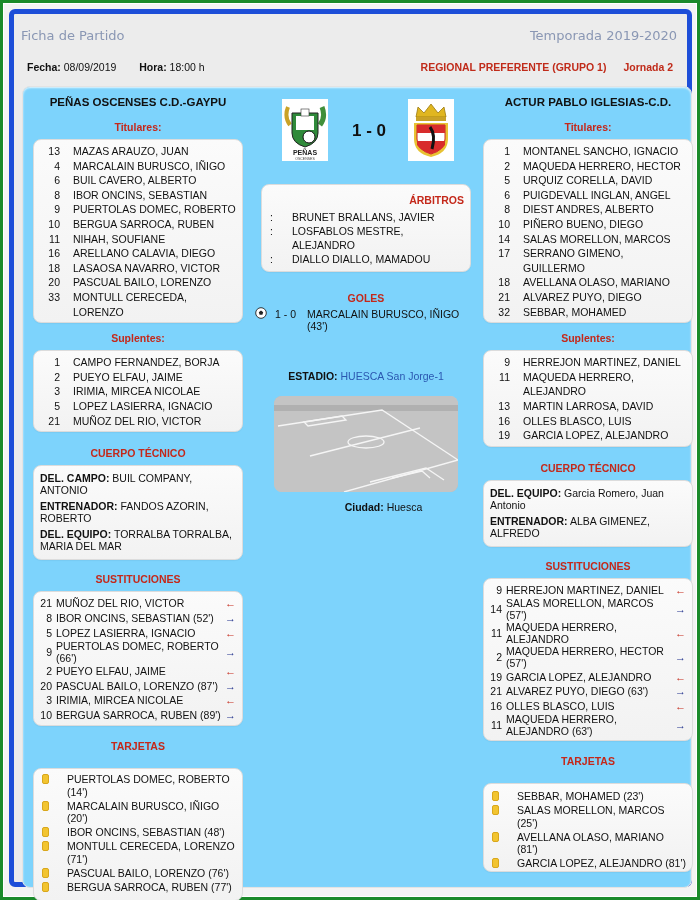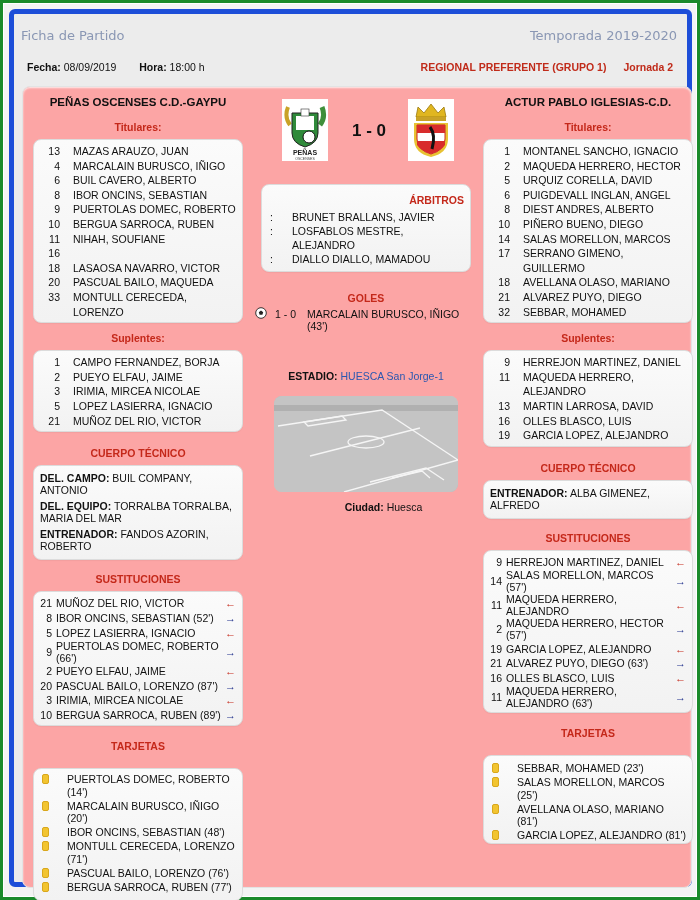--- a/index.html
+++ b/index.html
@@ -34,21 +34,21 @@
   }
   .meta-left b { font-weight: bold; margin-top: 12px; }
   .meta-left .val { margin-right: 20px; }
   .meta-right {
     position: absolute; right: 14px; top: 47px; font-size: 10.5px;
     color: #c02b1a; font-weight: bold;
   }
   .meta-right .jornada { margin-left: 14px; }
   .main-panel {
     position: absolute; left: 8px; top: 72px; width: 670px; height: 802px;
-    background: #fca5a5;
+    background: #7dd3fc;
     border: 1px solid #e3e3e3;
     border-radius: 8px;
     box-shadow: inset 0 1px 2px rgba(255,255,255,0.8);
   }
   .col { position: absolute; top: 0; }
   .col-left { left: 10px; width: 210px; }
   .col-right { left: 460px; width: 210px; }
   .col-center { left: 238px; width: 210px; }
   .team-name {
     text-align: center; font-weight: bold; font-size: 11.5px;
@@ -158,28 +158,29 @@
             <div class="player">
               <span class="num">10</span>
               <span class="nm">BERGUA SARROCA, RUBEN</span>
             </div>
             <div class="player">
               <span class="num">11</span>
               <span class="nm">NIHAH, SOUFIANE</span>
             </div>
             <div class="player">
               <span class="num">16</span>
+              <span class="nm">ARELLANO CALAVIA, DIEGO</span>
             </div>
             <div class="player">
               <span class="num">18</span>
               <span class="nm">LASAOSA NAVARRO, VICTOR</span>
             </div>
             <div class="player">
               <span class="num">20</span>
-              <span class="nm">PASCUAL BAILO, MAQUEDA</span>
+              <span class="nm">PASCUAL BAILO, LORENZO</span>
             </div>
             <div class="player">
               <span class="num">33</span>
               <span class="nm">MONTULL CERECEDA, LORENZO</span>
             </div>
           </div>
         <div class="sec-title">Suplentes:</div>
         <div class="box">
             <div class="player">
               <span class="num">1</span>
@@ -198,22 +199,22 @@
               <span class="nm">LOPEZ LASIERRA, IGNACIO</span>
             </div>
             <div class="player">
               <span class="num">21</span>
               <span class="nm">MUÑOZ DEL RIO, VICTOR</span>
             </div>
           </div>
         <div class="sec-title" style="margin-top:15px">CUERPO TÉCNICO</div>
         <div class="box" style="padding-top:6px">
             <div class="staff"><b>DEL. CAMPO:</b> <span>BUIL COMPANY, ANTONIO</span></div>
+            <div class="staff"><b>ENTRENADOR:</b> <span>FANDOS AZORIN, ROBERTO</span></div>
             <div class="staff"><b>DEL. EQUIPO:</b> <span>TORRALBA TORRALBA, MARIA DEL MAR</span></div>
-            <div class="staff"><b>ENTRENADOR:</b> <span>FANDOS AZORIN, ROBERTO</span></div>
           </div>
         <div class="sec-title" style="margin-top:13px">SUSTITUCIONES</div>
         <div class="box" style="padding-left:2px">
             <div class="sub">
               <span class="num">21</span>
               <span class="nm">MUÑOZ DEL RIO, VICTOR</span>
               <span class="arrow in">←</span>
             </div>
             <div class="sub">
               <span class="num">8</span>
@@ -429,20 +430,21 @@
               <span class="num">16</span>
               <span class="nm">OLLES BLASCO, LUIS</span>
             </div>
             <div class="player">
               <span class="num">19</span>
               <span class="nm">GARCIA LOPEZ, ALEJANDRO</span>
             </div>
           </div>
         <div class="sec-title" style="margin-top:15px">CUERPO TÉCNICO</div>
         <div class="box" style="padding-top:6px">
+            <div class="staff"><b>DEL. EQUIPO:</b> <span>Garcia Romero, Juan Antonio</span></div>
             <div class="staff"><b>ENTRENADOR:</b> <span>ALBA GIMENEZ, ALFREDO</span></div>
           </div>
         <div class="sec-title" style="margin-top:13px">SUSTITUCIONES</div>
         <div class="box" style="padding-left:2px">
             <div class="sub">
               <span class="num">9</span>
               <span class="nm">HERREJON MARTINEZ, DANIEL</span>
               <span class="arrow in">←</span>
             </div>
             <div class="sub">

